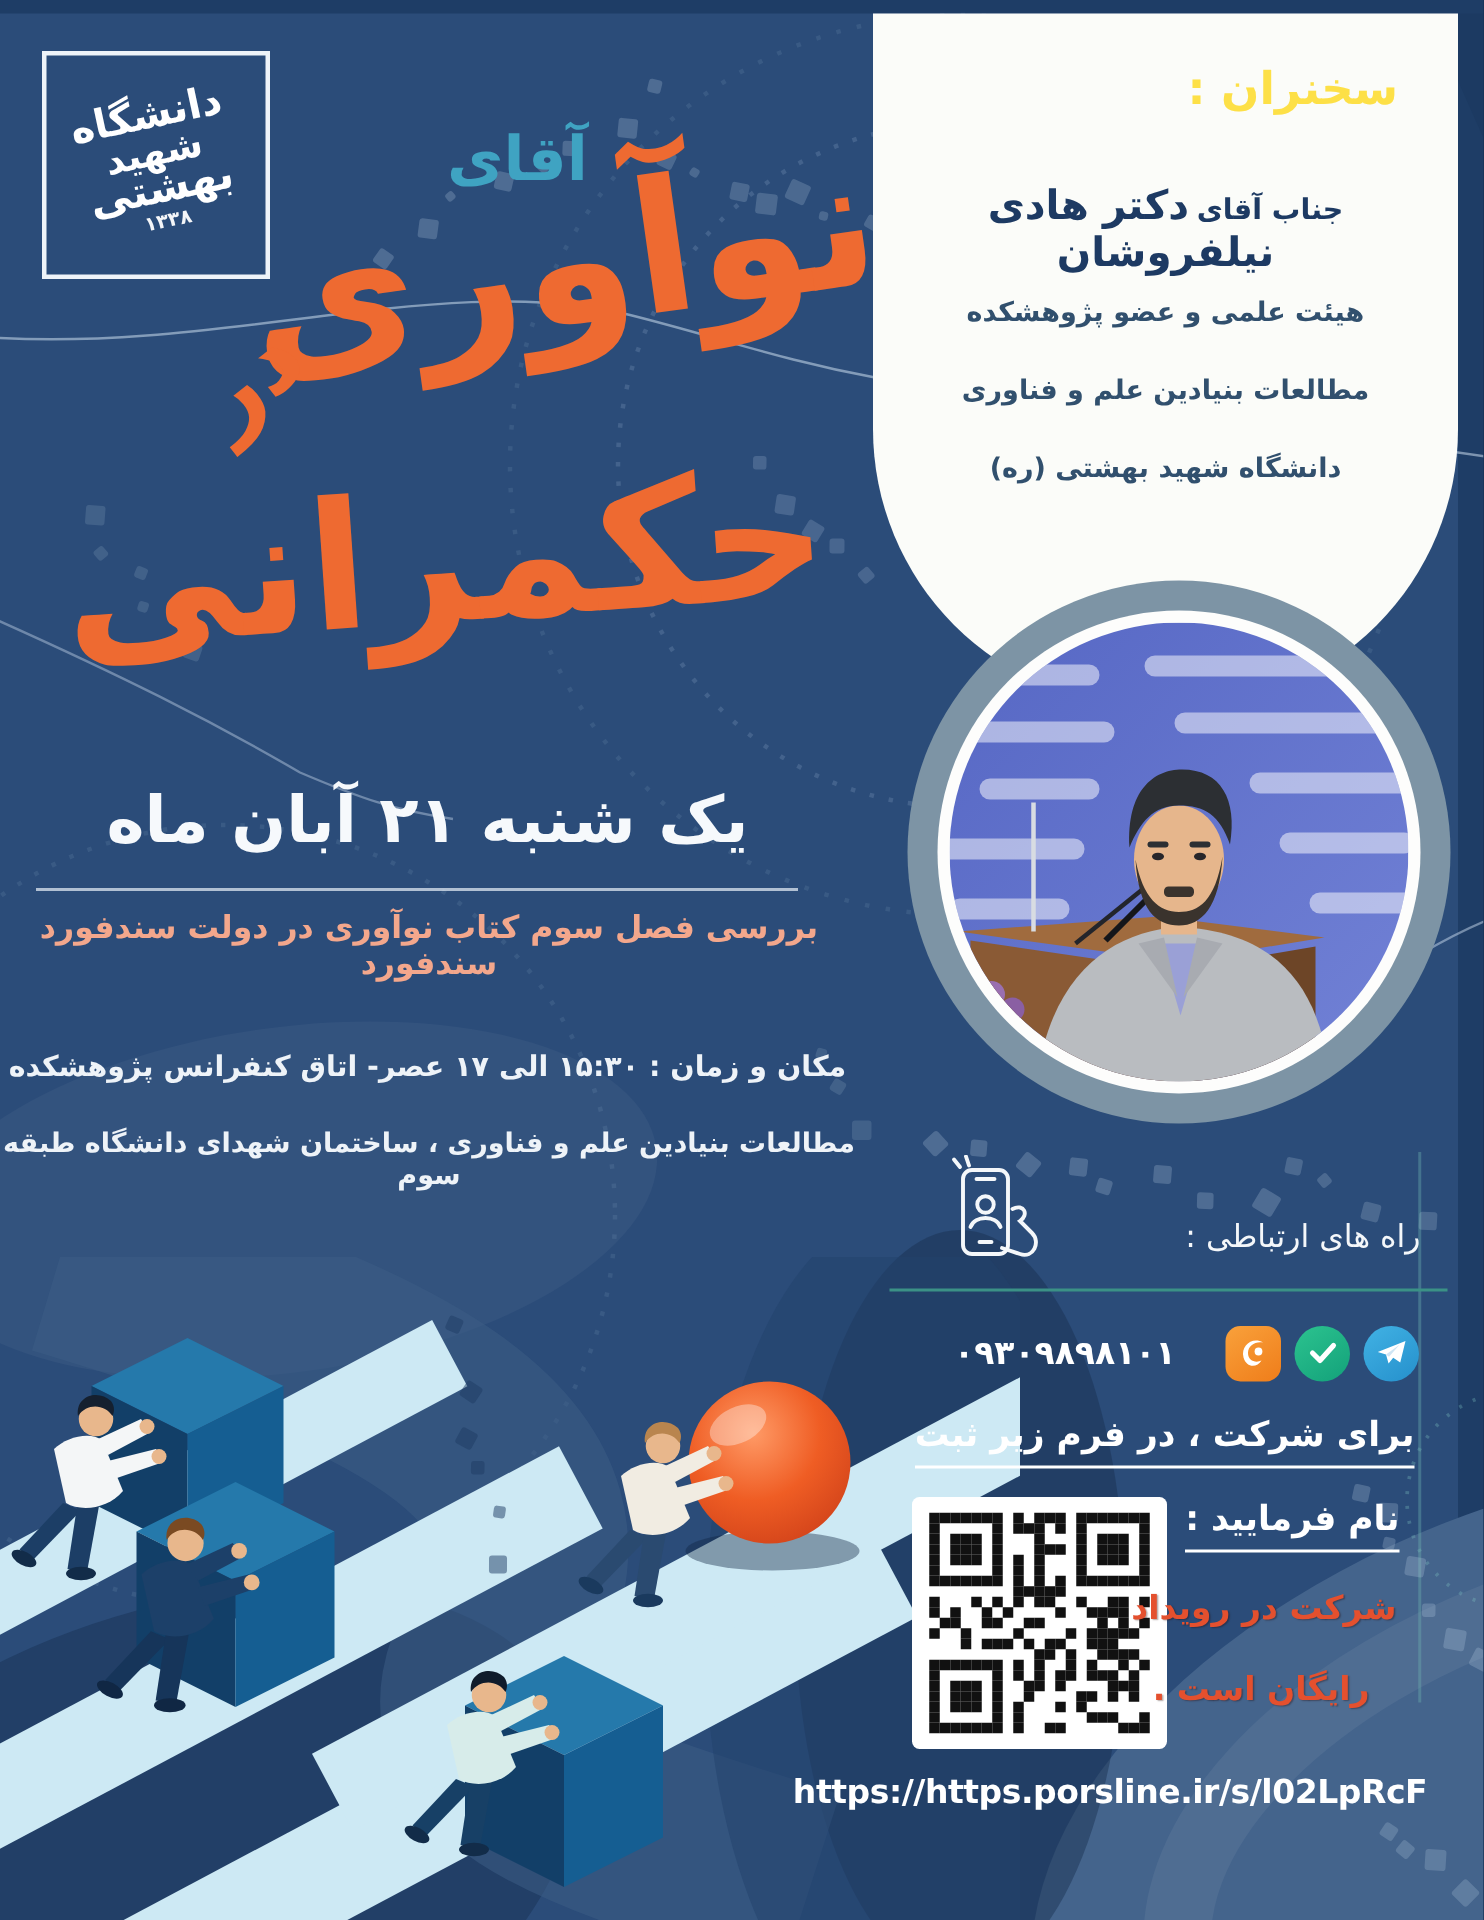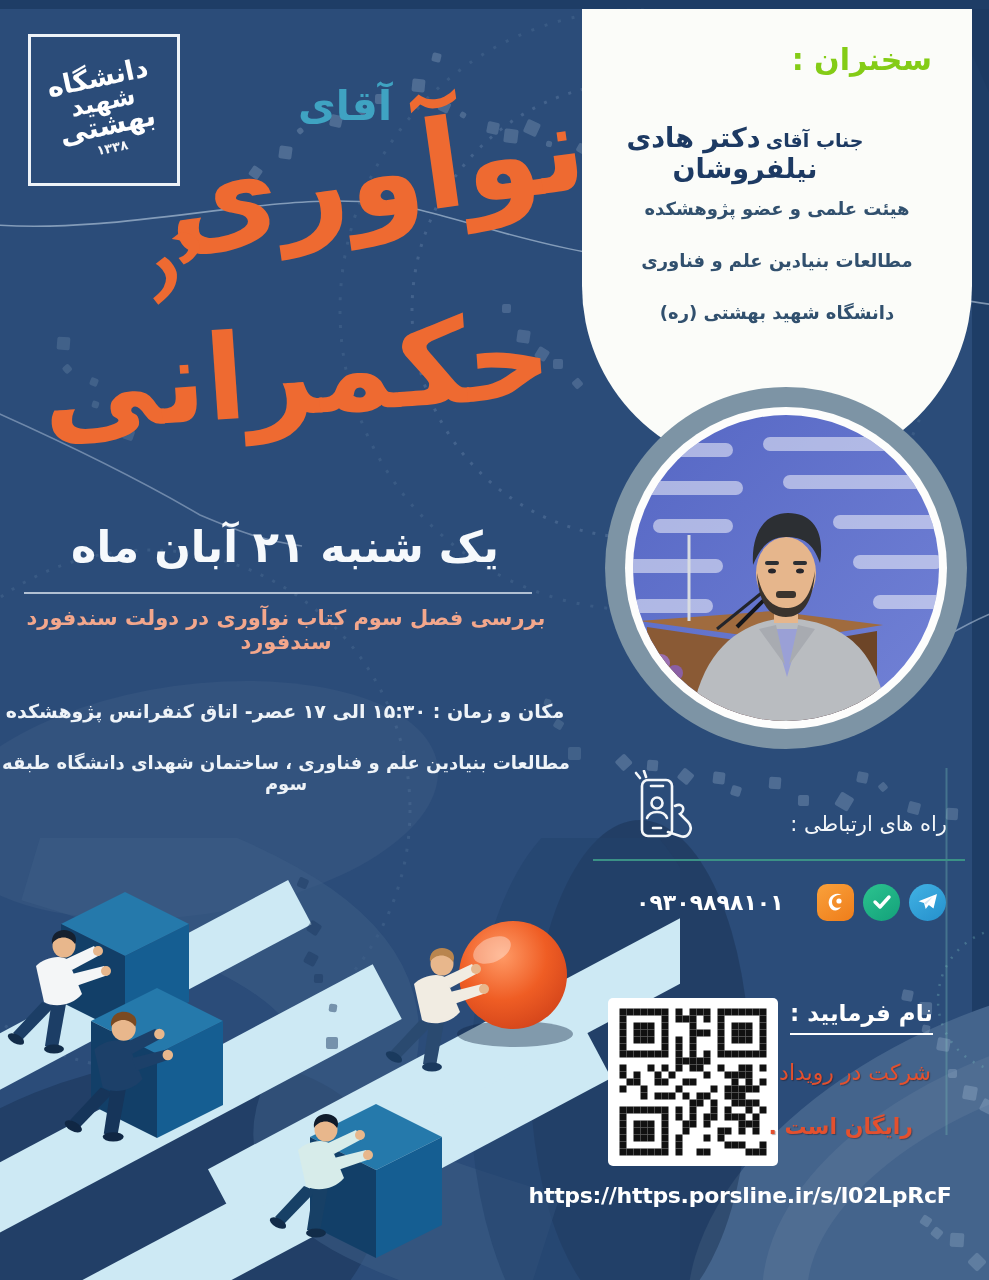--- a/index.html
+++ b/index.html
@@ -23,22 +23,22 @@
   .t-word3{left:14px;top:300px;width:565px;text-align:center;font-size:118px;font-weight:bold;color:#ee6a31;transform:rotate(-4deg);z-index:2;line-height:1.25;}
 
   .date{left:10px;top:522px;width:550px;text-align:center;font-size:43px;font-weight:bold;color:#f6f9fc;z-index:2;}
   .ldivider{left:24px;top:592px;width:508px;height:2px;background:rgba(235,242,250,.7);z-index:2;}
   .topic{left:0;top:606px;width:572px;text-align:center;font-size:21px;font-weight:bold;color:#f3a78c;z-index:2;}
   .loc1{left:3px;top:700px;width:564px;text-align:center;font-size:19px;font-weight:bold;color:#eef3f8;z-index:2;}
   .loc2{left:0;top:752px;width:572px;text-align:center;font-size:18px;font-weight:bold;color:#eef3f8;z-index:2;}
 
   
   .panel{left:582px;top:9px;width:390px;height:462px;background:#fbfcf9;border-radius:0 0 185px 185px;z-index:2;}
-  .sp-heading{right:57px;top:42px;font-size:30px;font-weight:bold;color:#84cc16;z-index:3;}
-  .sp-name{left:556px;top:122px;width:378px;text-align:center;color:#1d3a63;z-index:3;}
+  .sp-heading{right:57px;top:42px;font-size:30px;font-weight:bold;color:#fde047;z-index:3;}
+  .sp-name{left:588px;top:122px;width:378px;text-align:center;color:#1d3a63;z-index:3;}
   .sp-name .pfx{font-size:19px;font-weight:bold;}
   .sp-name .nm{font-size:27px;font-weight:bold;}
   .bio{left:592px;width:370px;text-align:center;font-size:18px;font-weight:bold;color:#31506e;z-index:3;}
   .bio1{top:198px;} .bio2{top:250px;} .bio3{top:302px;}
 
   
   .ring-outer{left:605px;top:387px;width:362px;height:362px;border-radius:50%;background:#7d94a5;z-index:3;}
   .ring-white{left:625px;top:407px;width:322px;height:322px;border-radius:50%;background:#fdfdfc;z-index:3;}
   .photo{left:633px;top:415px;width:306px;height:306px;border-radius:50%;overflow:hidden;z-index:3;}
 
@@ -50,21 +50,21 @@
   .phone-num{font-size:22px;font-weight:bold;color:#fff;letter-spacing:1px;margin-right:auto;}
   .app-ic{width:37px;height:37px;border-radius:50%;display:flex;align-items:center;justify-content:center;flex:0 0 auto;}
   .ic-eitaa{border-radius:10px;background:linear-gradient(145deg,#f9a13b,#ef7d1a);}
   .ic-bale{background:linear-gradient(145deg,#2cc38f,#13a17a);}
   .ic-telegram{background:linear-gradient(145deg,#41b2e4,#2590cc);}
 
   
   .cta1{right:46px;top:944px;font-size:23px;font-weight:bold;color:#fff;border-bottom:2px solid #fff;padding-bottom:7px;z-index:2;}
   .cta2{right:56px;top:1000px;font-size:23px;font-weight:bold;color:#fff;border-bottom:2px solid #fff;padding-bottom:7px;z-index:2;}
   .qr-box{left:608px;top:998px;width:170px;height:168px;background:#fff;border-radius:5px;display:flex;align-items:center;justify-content:center;z-index:2;}
-  .free1{right:58px;top:1060px;font-size:22px;font-weight:normal;color:#e4502e;text-shadow:1px 1px 1px rgba(40,10,5,.35);z-index:2;}
+  .free1{right:58px;top:1060px;font-size:22px;font-weight:bold;color:#e4502e;text-shadow:1px 1px 1px rgba(40,10,5,.35);z-index:2;}
   .free2{right:76px;top:1114px;font-size:22px;font-weight:bold;color:#e4502e;text-shadow:1px 1px 1px rgba(40,10,5,.35);z-index:2;}
   .url{left:510px;top:1183px;width:460px;text-align:center;font-size:22px;font-weight:bold;color:#fff;letter-spacing:-.3px;z-index:2;}
 
   
   .sq{position:absolute;z-index:1;}
 
   
   .p1{--shirt:#f4f6f7;--pants:#1c3e66;--hair:#15202f;--skin:#e8b78c;--shoe:#122c49;}
   .p2{--shirt:#1c4069;--pants:#16355a;--hair:#7a4a22;--skin:#e8b78c;--shoe:#102744;}
   .p3{--shirt:#d7ecea;--pants:#174066;--hair:#0f1b2b;--skin:#e8b78c;--shoe:#122c49;}
@@ -324,20 +324,21 @@
       </svg>
     </span>
     <span class="app-ic ic-telegram">
       <svg width="24" height="24" viewBox="0 0 24 24">
         <path d="M21,4 L2.5,11.3 L8,13 L9.7,19 L12.8,15.1 L17.5,18.4 Z" fill="#fff"></path>
         <path d="M8,13 L17,6.5 L10,14.5 Z" fill="#cfe5f4"></path>
       </svg>
     </span>
   </div>
 
+  <div class="abs cta1 fa">برای شرکت ، در فرم زیر ثبت</div>
   <div class="abs cta2 fa">نام فرمایید :</div>
   <div class="abs qr-box">
     <svg id="qr-svg" width="154" height="154" viewBox="0 0 154 154">
       <g id="qr-cells" fill="#111">
           <rect x="3.5" y="3.5" width="7" height="7"></rect>
           <rect x="10.5" y="3.5" width="7" height="7"></rect>
           <rect x="17.5" y="3.5" width="7" height="7"></rect>
           <rect x="24.5" y="3.5" width="7" height="7"></rect>
           <rect x="31.5" y="3.5" width="7" height="7"></rect>
           <rect x="38.5" y="3.5" width="7" height="7"></rect>

